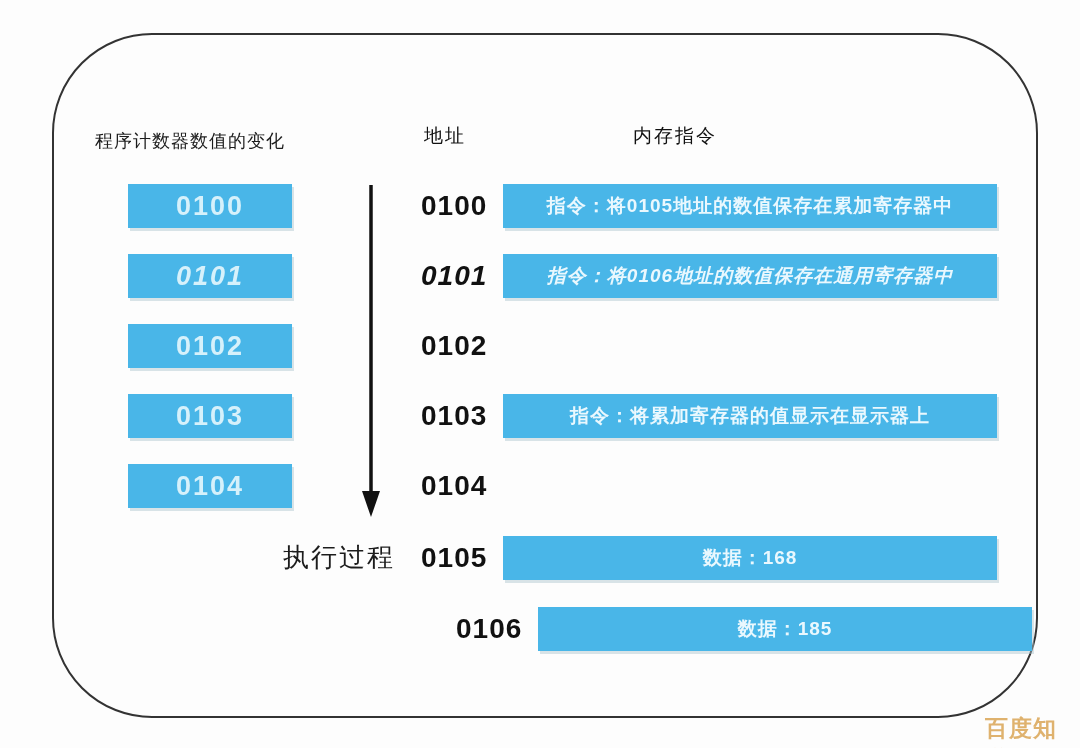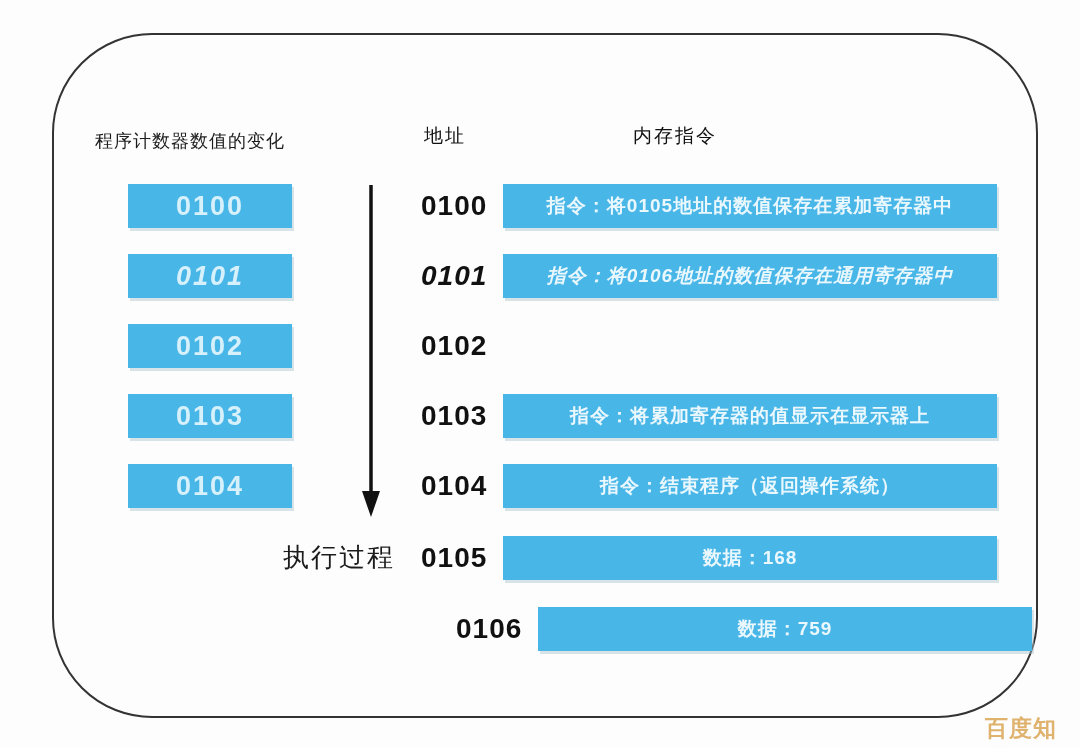--- a/index.html
+++ b/index.html
@@ -91,23 +91,22 @@
 
   <div class="row-addr y1">0101</div>
   <div class="row-bar  y1">指令：将0106地址的数值保存在通用寄存器中</div>
 
   <div class="row-addr y2">0102</div>
 
   <div class="row-addr y3">0103</div>
   <div class="row-bar  y3">指令：将累加寄存器的值显示在显示器上</div>
 
   <div class="row-addr y4">0104</div>
-  <div class="row-bar  y4">指令：结束程序（返回操作系统）</div>
 
   <div class="row-addr y5">0105</div>
   <div class="row-bar  y5">数据：168</div>
 
   <div class="row-addr y6">0106</div>
-  <div class="row-bar  y6">数据：759</div>
+  <div class="row-bar  y6">数据：185</div>
 
   <div class="watermark">百度知道</div>
 
 </div>
 
 </body></html>

